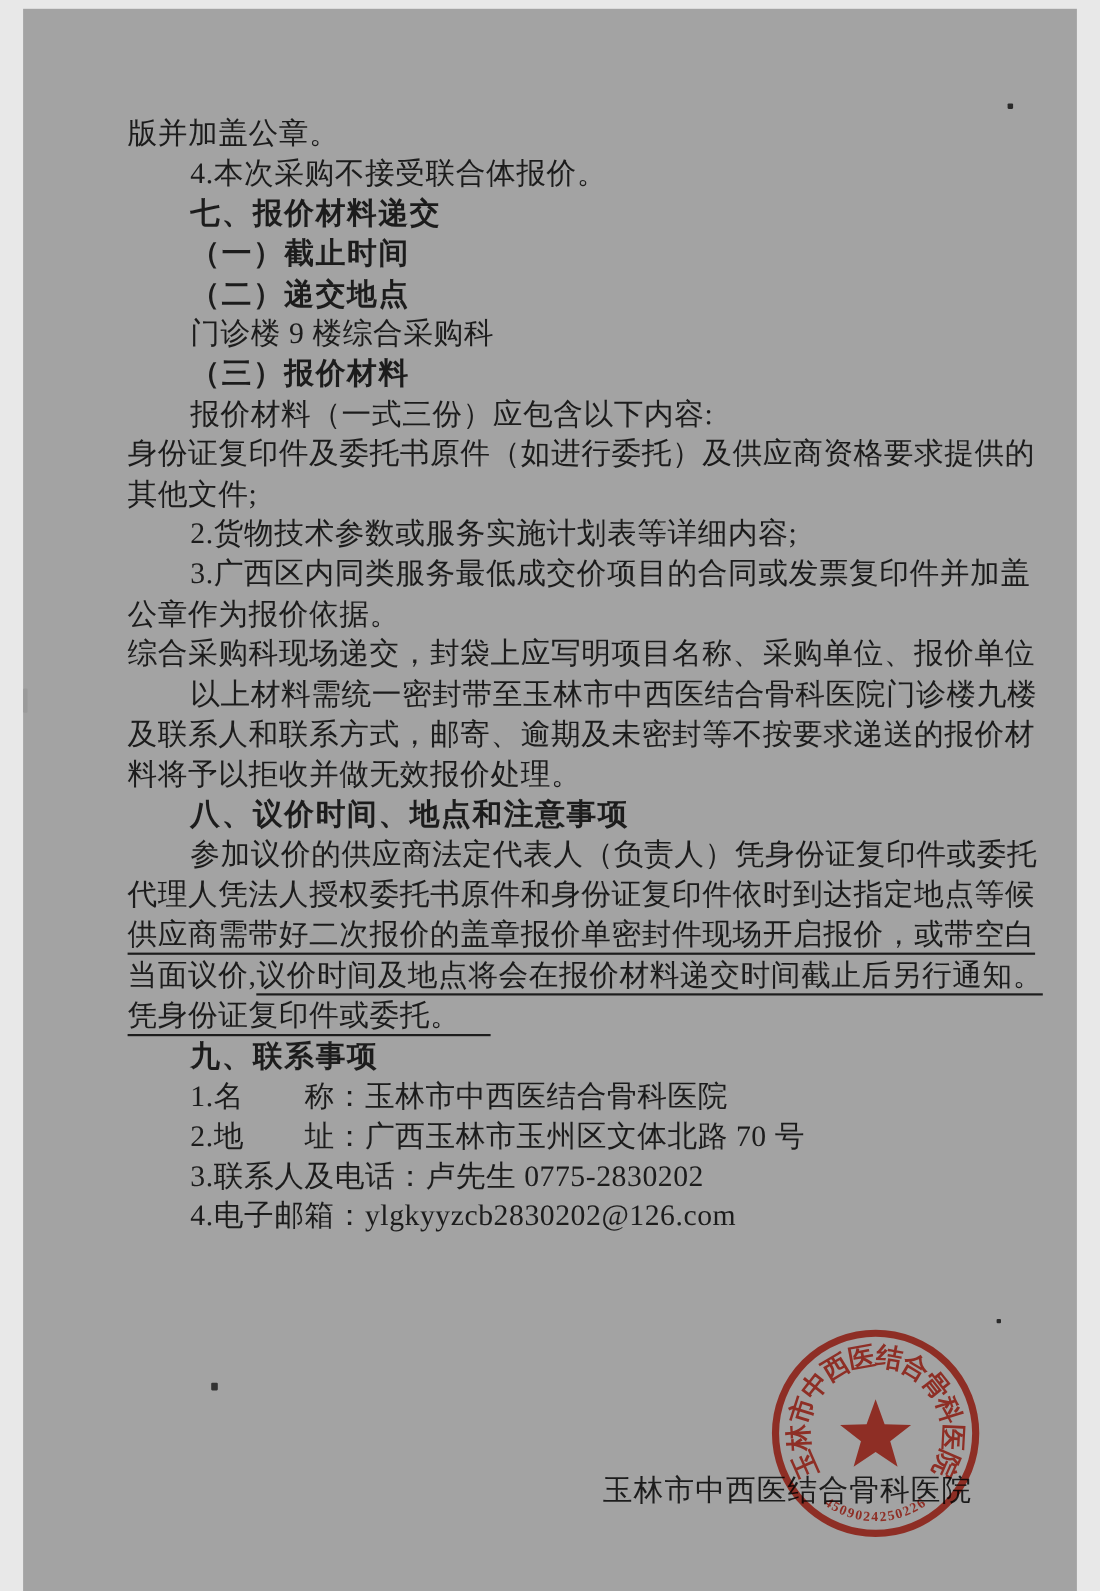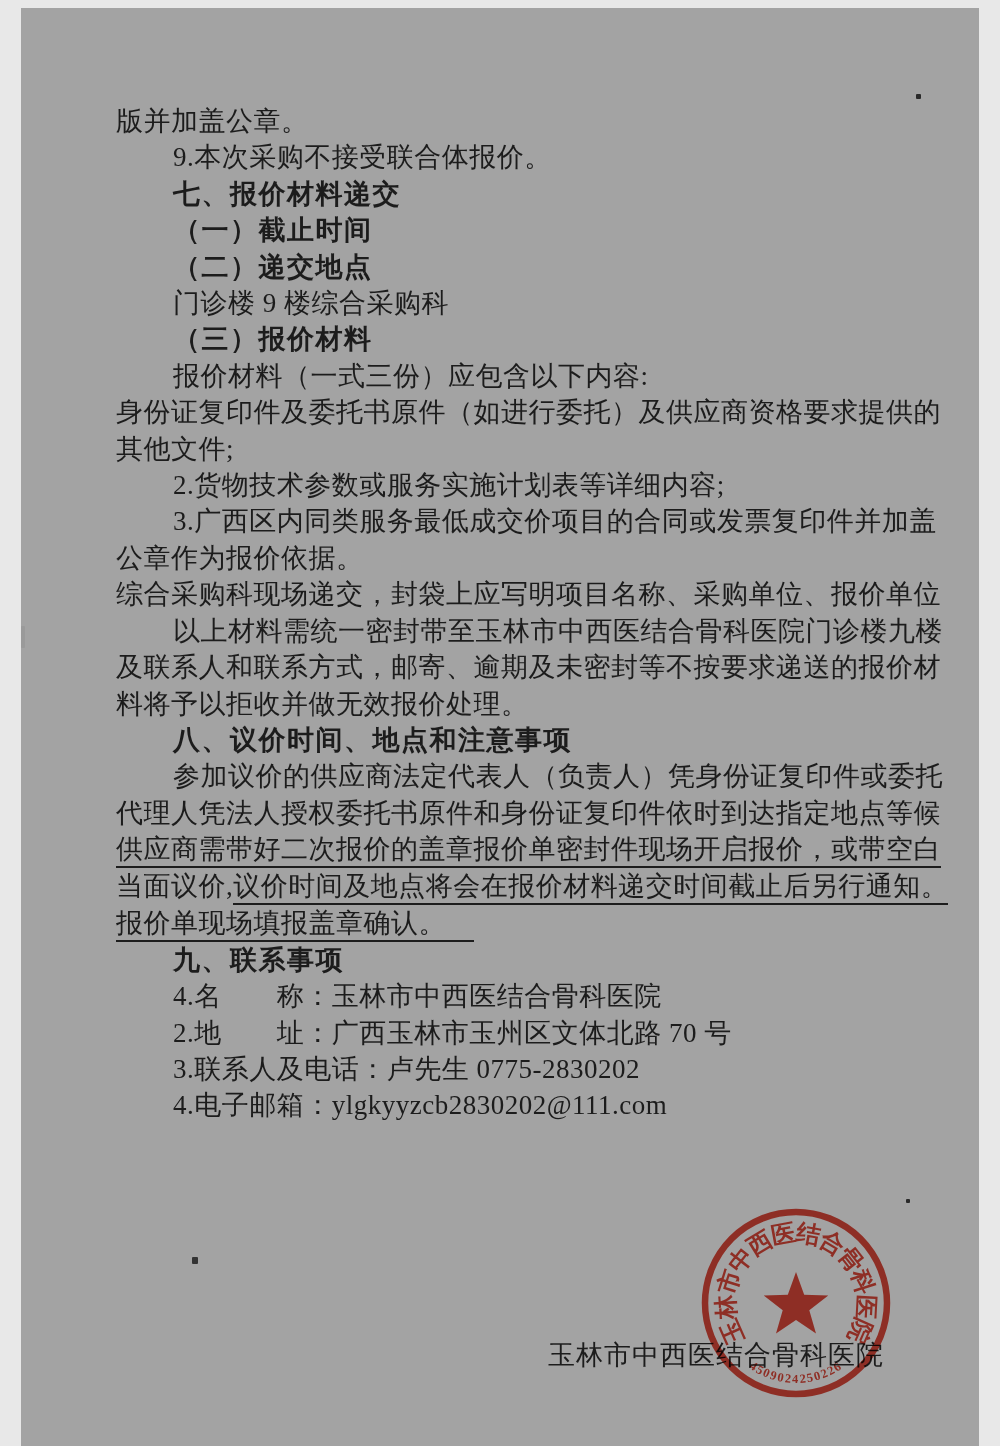--- a/index.html
+++ b/index.html
@@ -55,47 +55,47 @@
     background:#9a9a9a;border-radius:1px;
   }
 </style>
 </head>
 <body>
 
 <div class="page">
 
   <div class="doc" id="doc-lines">
       <div class="line"><span class="seg">版并加盖公章。</span></div>
-      <div class="line in"><span class="seg">9.本次采购不接受联合体报价。</span></div>
+      <div class="line in"><span class="seg">4.本次采购不接受联合体报价。</span></div>
       <div class="line in hd"><span class="seg">七、报价材料递交</span></div>
       <div class="line in hd"><span class="seg">（一）截止时间</span></div>
       <div class="line in hd"><span class="seg">（二）递交地点</span></div>
       <div class="line in"><span class="seg">门诊楼 9 楼综合采购科</span></div>
       <div class="line in hd"><span class="seg">（三）报价材料</span></div>
       <div class="line in"><span class="seg">报价材料（一式三份）应包含以下内容:</span></div>
       <div class="line"><span class="seg">身份证复印件及委托书原件（如进行委托）及供应商资格要求提供的</span></div>
       <div class="line"><span class="seg">其他文件;</span></div>
       <div class="line in"><span class="seg">2.货物技术参数或服务实施计划表等详细内容;</span></div>
       <div class="line in"><span class="seg">3.广西区内同类服务最低成交价项目的合同或发票复印件并加盖</span></div>
       <div class="line"><span class="seg">公章作为报价依据。</span></div>
       <div class="line"><span class="seg">综合采购科现场递交，封袋上应写明项目名称、采购单位、报价单位</span></div>
       <div class="line in"><span class="seg">以上材料需统一密封带至玉林市中西医结合骨科医院门诊楼九楼</span></div>
       <div class="line"><span class="seg">及联系人和联系方式，邮寄、逾期及未密封等不按要求递送的报价材</span></div>
       <div class="line"><span class="seg">料将予以拒收并做无效报价处理。</span></div>
       <div class="line in hd"><span class="seg">八、议价时间、地点和注意事项</span></div>
       <div class="line in"><span class="seg">参加议价的供应商法定代表人（负责人）凭身份证复印件或委托</span></div>
       <div class="line"><span class="seg">代理人凭法人授权委托书原件和身份证复印件依时到达指定地点等候</span></div>
       <div class="line"><span class="seg u">供应商需带好二次报价的盖章报价单密封件现场开启报价，或带空白</span></div>
       <div class="line"><span class="seg">当面议价,</span><span class="seg u">议价时间及地点将会在报价材料递交时间截止后另行通知。</span></div>
-      <div class="line"><span class="seg u">报价单现场填报盖章确认。　</span></div>
+      <div class="line"><span class="seg u">凭身份证复印件或委托。　</span></div>
       <div class="line in hd"><span class="seg">九、联系事项</span></div>
-      <div class="line in"><span class="seg">4.名　　称：玉林市中西医结合骨科医院</span></div>
+      <div class="line in"><span class="seg">1.名　　称：玉林市中西医结合骨科医院</span></div>
       <div class="line in"><span class="seg">2.地　　址：广西玉林市玉州区文体北路 70 号</span></div>
       <div class="line in"><span class="seg">3.联系人及电话：卢先生 0775-2830202</span></div>
-      <div class="line in"><span class="seg">4.电子邮箱：ylgkyyzcb2830202@111.com</span></div>
+      <div class="line in"><span class="seg">4.电子邮箱：ylgkyyzcb2830202@126.com</span></div>
     </div>
 
   <div class="sign">
     <div>玉林市中西医结合骨科医院</div>
     <div>2026 年 1 月 29 日</div>
   </div>
 
   <svg class="seal" viewBox="0 0 200 200" xmlns="http://www.w3.org/2000/svg" aria-hidden="true">
     <circle id="seal-ring" cx="100" cy="100" r="91" fill="none" stroke="#dd3a2a" stroke-width="6.5"></circle>
     <polygon id="seal-star" fill="#dd3a2a" points="100,69 108.2,91.7 132.3,92.5 113.3,107.3 120,130.5 100,117 80,130.5 86.7,107.3 67.7,92.5 91.8,91.7"></polygon>

